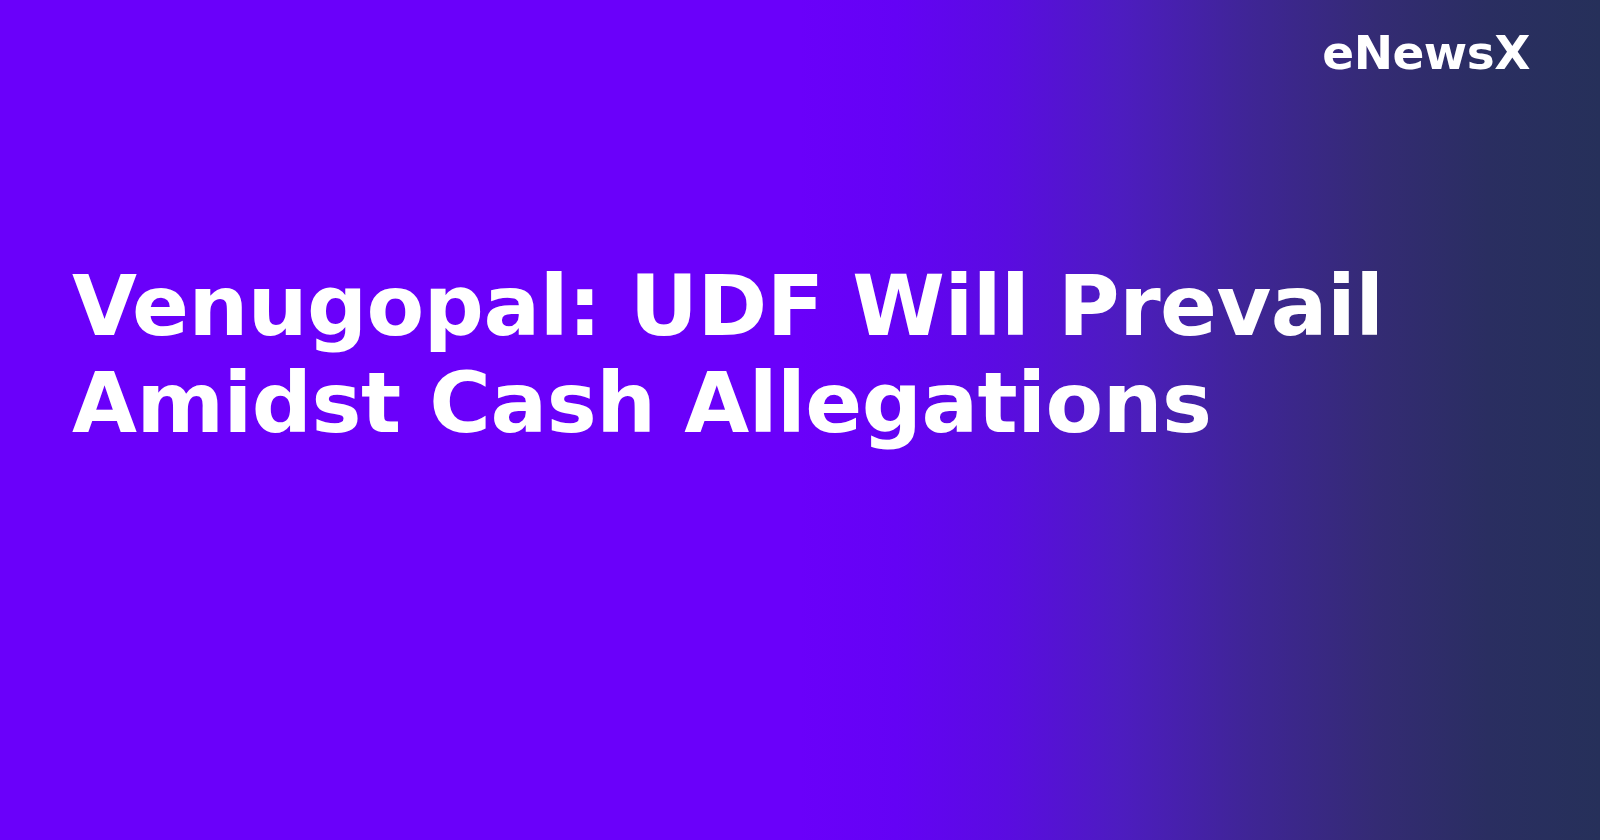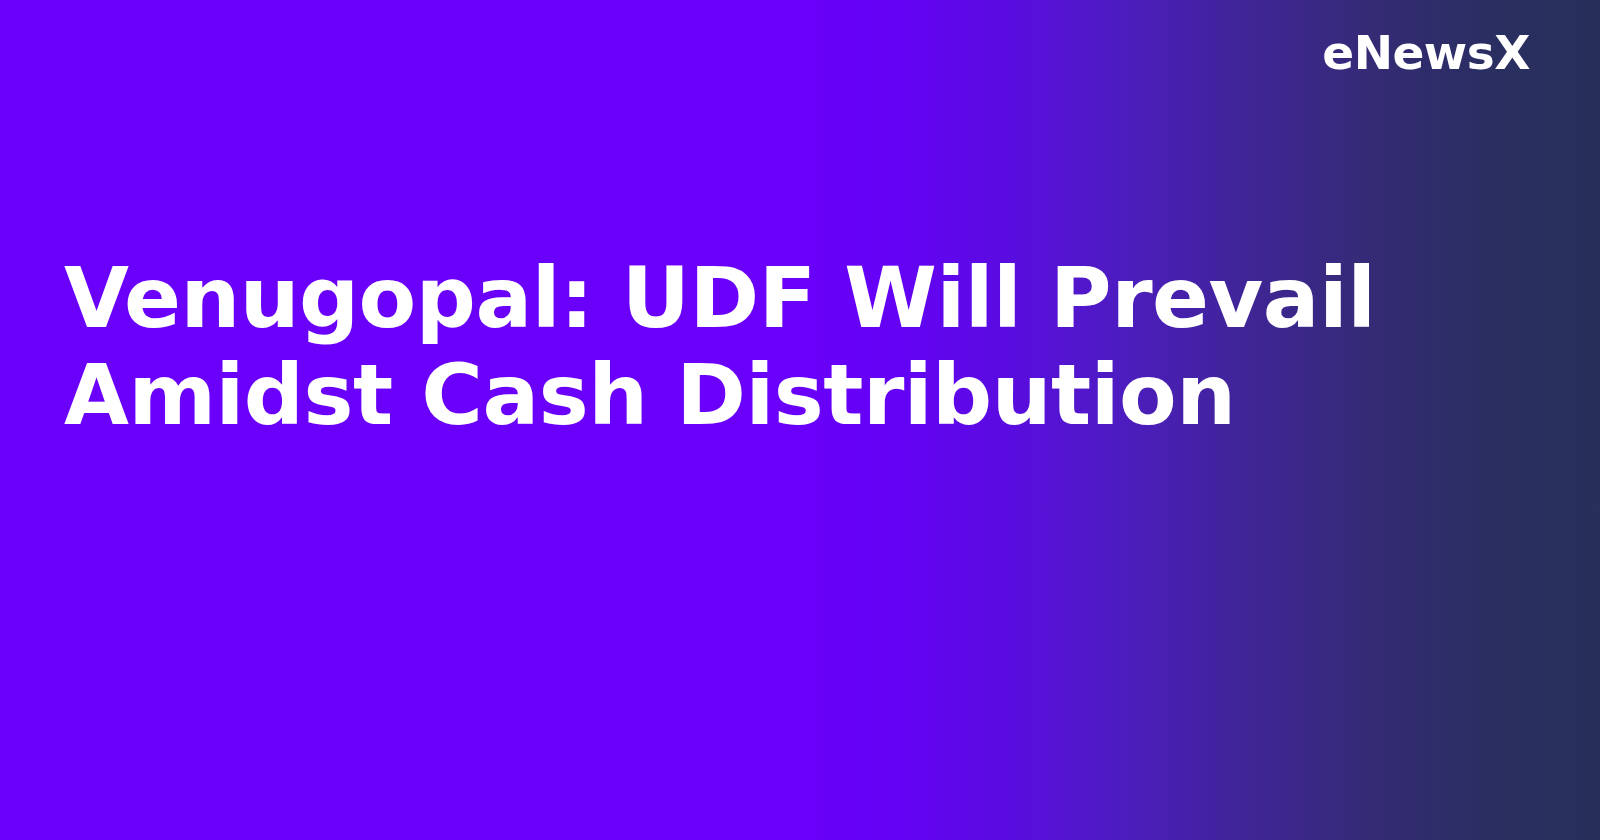--- a/index.html
+++ b/index.html
@@ -57,21 +57,21 @@
   }
 
   .headline-block {
     position: absolute;
     left: 60px;
     top: 246px;
     width: 1400px;
   }
 
   .headline {
-    margin: 4px;
+    margin: 12px;
     font-family: "DejaVu Sans", "Liberation Sans", sans-serif;
     font-size: 84px;
     font-weight: bold;
     line-height: 97px;
     color: #ffffff;
     letter-spacing: -0.5px;
   }
 
   .headline-line {
     display: block;
@@ -83,17 +83,17 @@
 
 <div class="card">
 
   <div class="brand-bar">
     <div class="brand-logo">eNewsX</div>
   </div>
 
   <div class="headline-block">
     <h1 class="headline">
       <span class="headline-line">Venugopal: UDF Will Prevail</span>
-      <span class="headline-line">Amidst Cash Distribution</span>
+      <span class="headline-line">Amidst Cash Allegations</span>
     </h1>
   </div>
 
 </div>
 
 </body></html>

